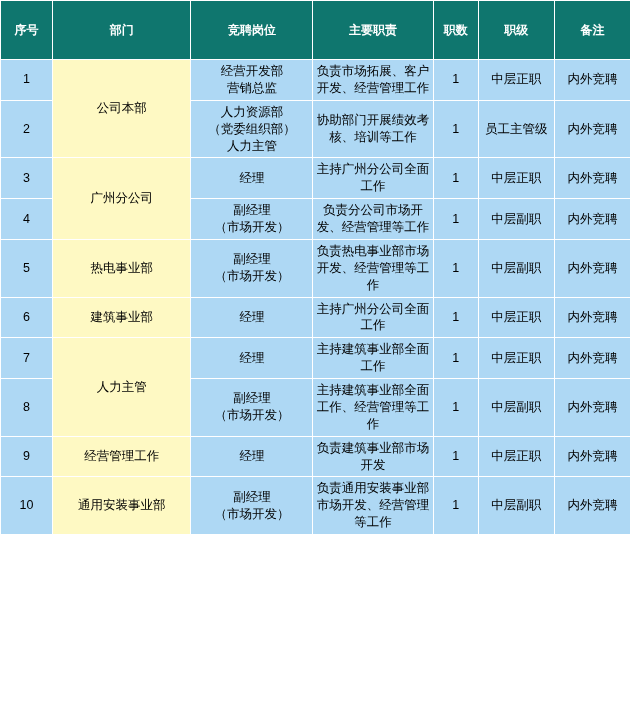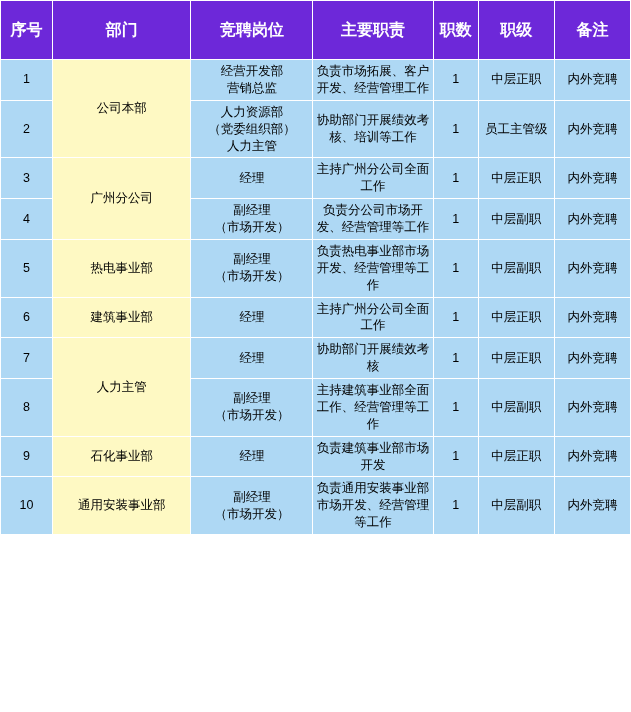--- a/index.html
+++ b/index.html
@@ -22,24 +22,24 @@
     border: 1px solid #ffffff;
     text-align: center;
     vertical-align: middle;
     font-size: 12.5px;
     line-height: 1.35;
     padding: 3px 2px;
     color: #000000;
     word-break: break-all;
   }
   #job-table thead th {
-    background: #6d28d9;
+    background: #0f766e;
     color: #ffffff;
     font-weight: bold;
-    font-size: 16px;
+    font-size: 12px;
     height: 50px;
     padding: 4px 2px;
   }
   #job-table tbody td {
     background: #aed8f4;
   }
   #job-table tbody td.dept-cell {
     background: #fef9c3;
   }
   .col-seq { width: 52px; }
@@ -130,37 +130,37 @@
         <td class="nowrap-cell">经理</td>
         <td>主持广州分公司全面工作</td>
         <td>1</td>
         <td>中层正职</td>
         <td>内外竞聘</td>
       </tr>
       <tr>
         <td>7</td>
         <td class="dept-cell" rowspan="2">人力主管</td>
         <td class="nowrap-cell">经理</td>
-        <td>协助部门开展绩效考核</td>
+        <td>主持建筑事业部全面工作</td>
         <td>1</td>
         <td>中层正职</td>
         <td>内外竞聘</td>
       </tr>
       <tr>
         <td>8</td>
         <td class="nowrap-cell">副经理
 （市场开发）</td>
         <td>主持建筑事业部全面工作、经营管理等工作</td>
         <td>1</td>
         <td>中层副职</td>
         <td>内外竞聘</td>
       </tr>
       <tr>
         <td>9</td>
-        <td class="dept-cell" rowspan="1">石化事业部</td>
+        <td class="dept-cell" rowspan="1">经营管理工作</td>
         <td class="nowrap-cell">经理</td>
         <td>负责建筑事业部市场开发</td>
         <td>1</td>
         <td>中层正职</td>
         <td>内外竞聘</td>
       </tr>
       <tr>
         <td>10</td>
         <td class="dept-cell" rowspan="1">通用安装事业部</td>
         <td class="nowrap-cell">副经理

